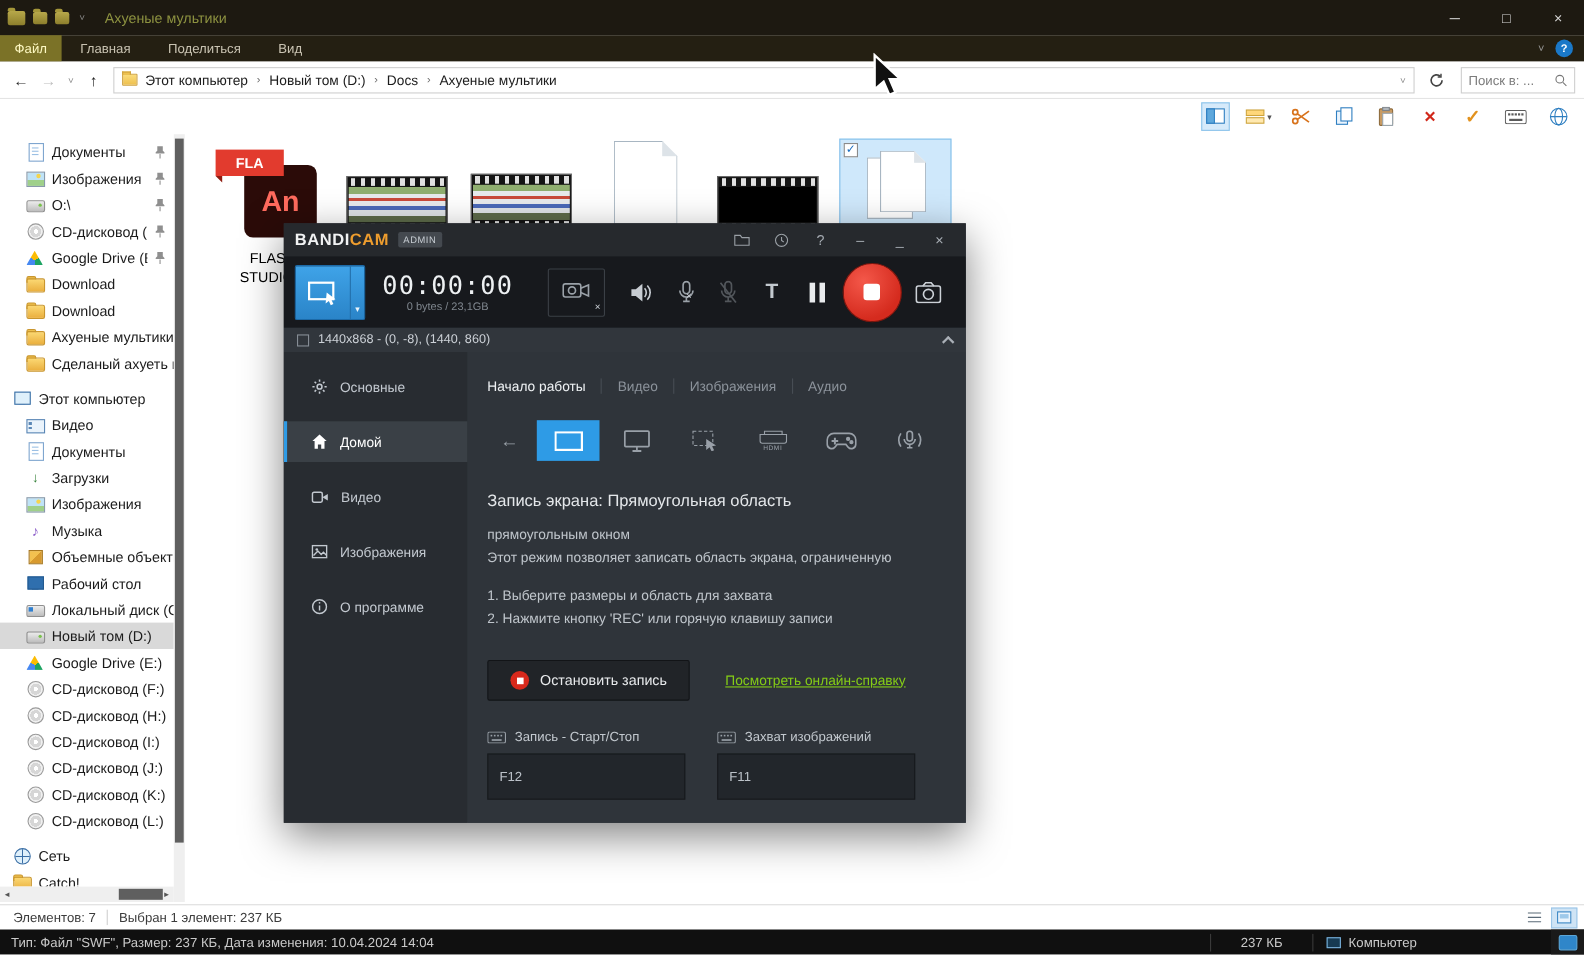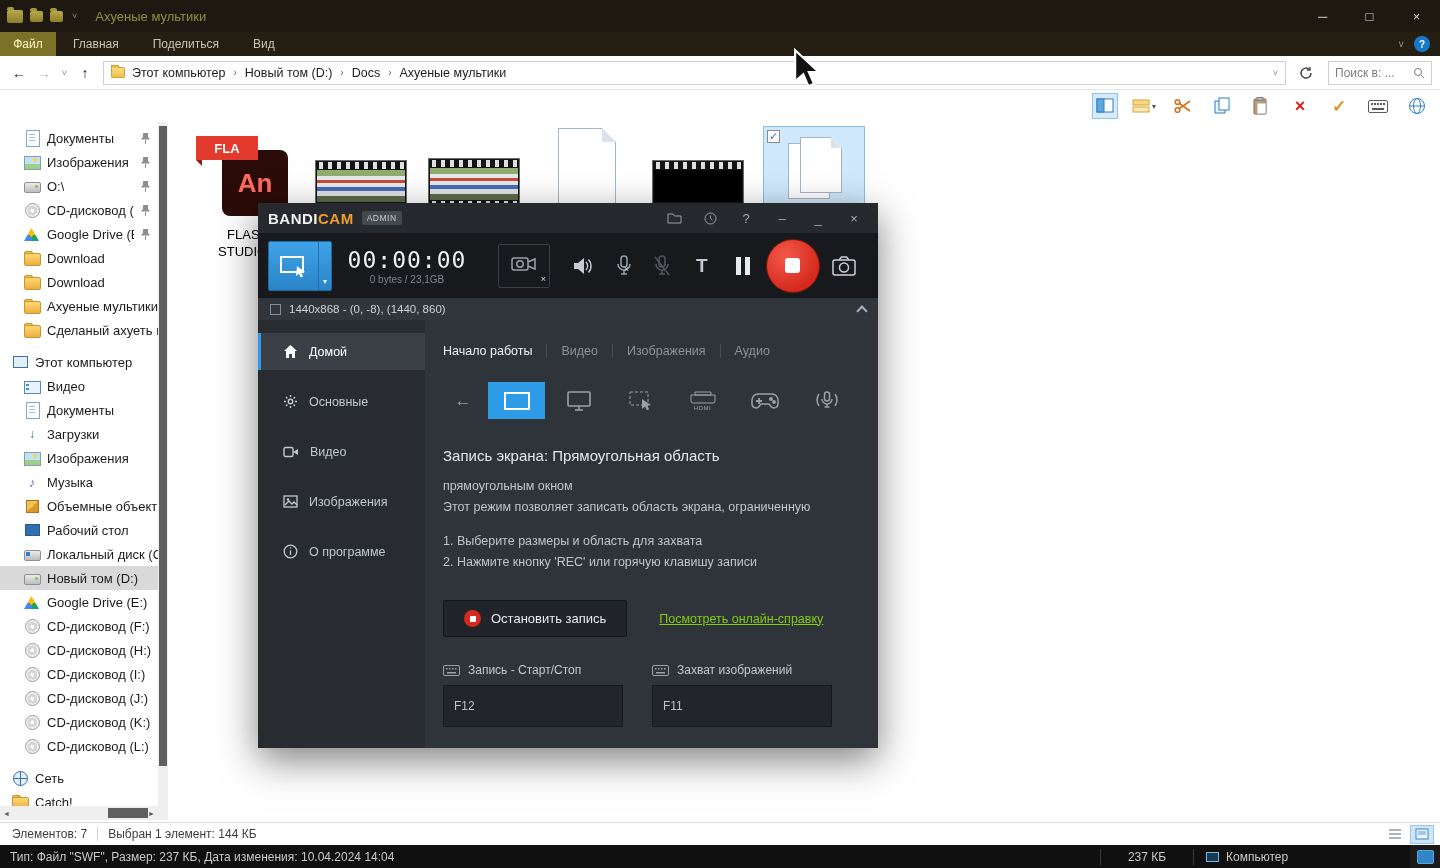--- a/index.html
+++ b/index.html
@@ -494,21 +494,21 @@
     <div class="file-item swf">
       <span class="check">✓</span>
       <div class="page back"></div>
       <div class="page front"></div>
     </div>
   </div>
 
   <div class="statusbar">
     <span>Элементов: 7</span>
     <span class="sb-sep"></span>
-    <span>Выбран 1 элемент: 144 КБ</span>
+    <span>Выбран 1 элемент: 237 КБ</span>
     <div class="sb-views">
       <span class="sb-view">
         <svg width="14" height="12">
             <g stroke="#5a6a77">
               <line x1="1" y1="2" x2="13" y2="2"></line>
               <line x1="1" y1="6" x2="13" y2="6"></line>
               <line x1="1" y1="10" x2="13" y2="10"></line>
             </g>
           </svg>
       </span>
@@ -622,32 +622,32 @@
     </div>
 
     <div class="bc-region">
       <span class="box"></span>
       <span>1440x868 - (0, -8), (1440, 860)</span>
       <span class="chev"></span>
     </div>
 
     <div class="bc-body">
       <div class="bc-nav">
-        <div class="bc-nav-item selected">
-          <svg width="15" height="15" viewBox="0 0 15 15" fill="currentColor">
-              <path d="M7.5 1L14 7h-2v7H9v-4H6v4H3V7H1z"></path>
-            </svg>
-          <span>Домой</span>
-        </div>
         <div class="bc-nav-item">
           <svg width="15" height="15" viewBox="0 0 15 15" fill="none" stroke="currentColor" stroke-width="1.4">
               <circle cx="7.5" cy="7.5" r="2.2"></circle>
               <path d="M7.5 1v2M7.5 12v2M1 7.5h2M12 7.5h2M3 3l1.4 1.4M10.6 10.6L12 12M12 3l-1.4 1.4M4.4 10.6L3 12"></path>
             </svg>
           <span>Основные</span>
+        </div>
+        <div class="bc-nav-item selected">
+          <svg width="15" height="15" viewBox="0 0 15 15" fill="currentColor">
+              <path d="M7.5 1L14 7h-2v7H9v-4H6v4H3V7H1z"></path>
+            </svg>
+          <span>Домой</span>
         </div>
         <div class="bc-nav-item">
           <svg width="16" height="12" viewBox="0 0 16 12" fill="none" stroke="currentColor" stroke-width="1.4">
               <rect x="1" y="1.5" width="9" height="9" rx="1.5"></rect>
               <path d="M10 6l5-3v6z" fill="currentColor" stroke="none"></path>
             </svg>
           <span>Видео</span>
         </div>
         <div class="bc-nav-item">
           <svg width="15" height="13" viewBox="0 0 15 13" fill="none" stroke="currentColor" stroke-width="1.3">

